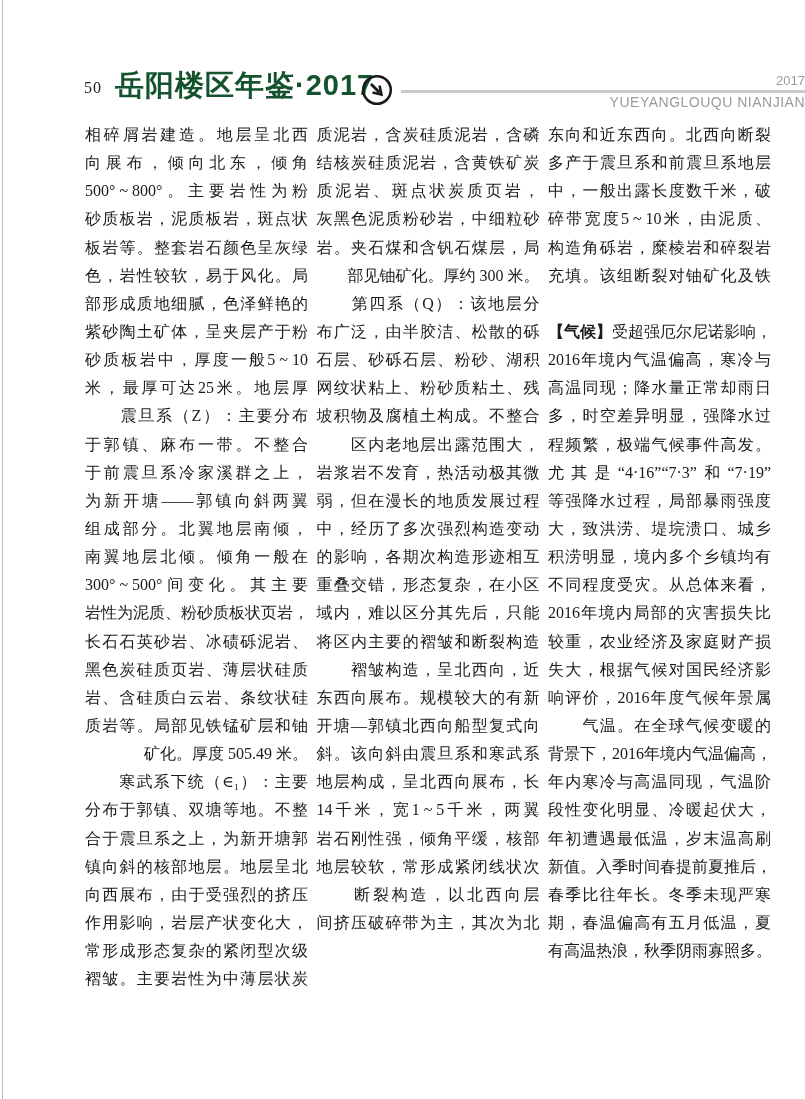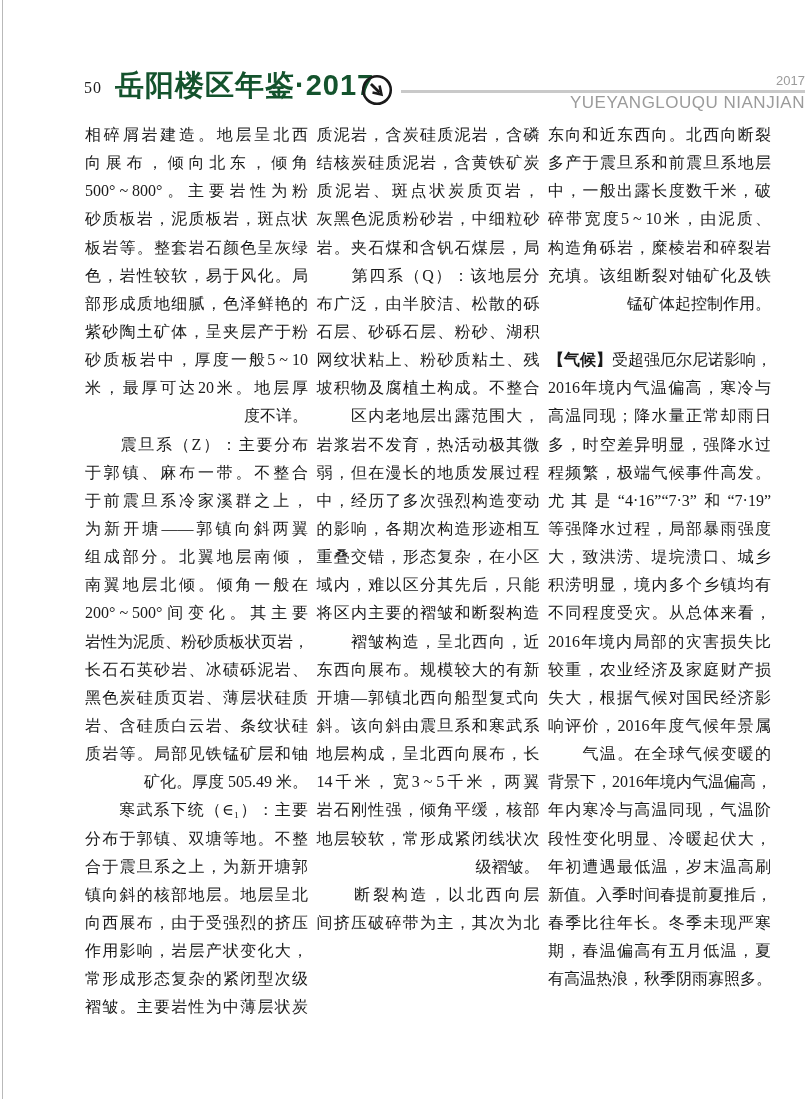--- a/index.html
+++ b/index.html
@@ -11,21 +11,21 @@
   
   .hdr-pagenum{position:absolute;left:84px;top:79px;font-size:16px;color:#1c1c1c;letter-spacing:1px;}
   .hdr-title{
     position:absolute;left:115px;top:66px;font-size:29px;font-weight:700;color:#14532d;
     font-family:"Liberation Sans","DejaVu Sans",sans-serif;letter-spacing:1px;white-space:nowrap;
   }
   .hdr-logo{position:absolute;left:361px;top:74px;width:32px;height:32px;}
   .hdr-right{position:absolute;left:401px;top:73px;width:404px;font-family:"Liberation Sans","DejaVu Sans",sans-serif;}
   .hdr-year{font-size:13px;color:#9b9b9b;line-height:15px;padding-left:1px;}
   .hdr-rule{height:3px;background:#c9c9c9;margin-top:2px;}
-  .hdr-roman{font-size:17px;color:#9b9b9b;line-height:15px;margin-top:2px;letter-spacing:0.5px;padding-left:1px;}
+  .hdr-roman{font-size:14px;color:#9b9b9b;line-height:15px;margin-top:2px;letter-spacing:0.5px;padding-left:1px;}
   
   .cols{position:absolute;left:85px;top:121px;width:686px;display:flex;justify-content:space-between;}
   .col{width:223px;}
   .line{height:28.15px;line-height:28.15px;font-size:16px;color:#1a1a1a;white-space:pre;}
   .line.just{display:flex;justify-content:space-between;white-space:normal;}
   .line .bh,.line b{font-weight:700;}
 </style>
 </head>
 <body>
 
@@ -176,28 +176,27 @@
           <span>般</span>
           <span> 5 ~ 10</span>
         </div>
         <div class="line just">
           <span>米</span>
           <span>，</span>
           <span>最</span>
           <span>厚</span>
           <span>可</span>
           <span>达</span>
-          <span> 20 </span>
+          <span> 25 </span>
           <span>米</span>
           <span>。</span>
           <span>地</span>
           <span>层</span>
           <span>厚</span>
         </div>
-        <div class="line">度不详。</div>
         <div class="line just">
           <span>　</span>
           <span>　</span>
           <span>震</span>
           <span>旦</span>
           <span>系</span>
           <span>（</span>
           <span>Z</span>
           <span>）</span>
           <span>：</span>
@@ -269,21 +268,21 @@
           <span>北</span>
           <span>倾</span>
           <span>。</span>
           <span>倾</span>
           <span>角</span>
           <span>一</span>
           <span>般</span>
           <span>在</span>
         </div>
         <div class="line just">
-          <span>200° ~ 500° </span>
+          <span>300° ~ 500° </span>
           <span>间</span>
           <span>变</span>
           <span>化</span>
           <span>。</span>
           <span>其</span>
           <span>主</span>
           <span>要</span>
         </div>
         <div class="line just">
           <span>岩</span>
@@ -551,20 +550,21 @@
           <span>煤</span>
           <span>和</span>
           <span>含</span>
           <span>钒</span>
           <span>石</span>
           <span>煤</span>
           <span>层</span>
           <span>，</span>
           <span>局</span>
         </div>
+        <div class="line">部见铀矿化。厚约 300 米。</div>
         <div class="line just">
           <span>　</span>
           <span>　</span>
           <span>第</span>
           <span>四</span>
           <span>系</span>
           <span>（</span>
           <span>Q</span>
           <span>）</span>
           <span>：</span>
@@ -827,21 +827,21 @@
           <span>布</span>
           <span>，</span>
           <span>长</span>
         </div>
         <div class="line just">
           <span>14 </span>
           <span>千</span>
           <span>米</span>
           <span>，</span>
           <span>宽</span>
-          <span> 3 ~ 5 </span>
+          <span> 1 ~ 5 </span>
           <span>千</span>
           <span>米</span>
           <span>，</span>
           <span>两</span>
           <span>翼</span>
         </div>
         <div class="line just">
           <span>岩</span>
           <span>石</span>
           <span>刚</span>
@@ -864,21 +864,20 @@
           <span>，</span>
           <span>常</span>
           <span>形</span>
           <span>成</span>
           <span>紧</span>
           <span>闭</span>
           <span>线</span>
           <span>状</span>
           <span>次</span>
         </div>
-        <div class="line">级褶皱。</div>
         <div class="line just">
           <span>　</span>
           <span>　</span>
           <span>断</span>
           <span>裂</span>
           <span>构</span>
           <span>造</span>
           <span>，</span>
           <span>以</span>
           <span>北</span>
@@ -984,21 +983,20 @@
           <span>组</span>
           <span>断</span>
           <span>裂</span>
           <span>对</span>
           <span>铀</span>
           <span>矿</span>
           <span>化</span>
           <span>及</span>
           <span>铁</span>
         </div>
-        <div class="line">锰矿体起控制作用。</div>
         <div class="line"></div>
         <div class="line just">
           <span class="bh">【</span>
           <span class="bh">气</span>
           <span class="bh">候</span>
           <span class="bh">】</span>
           <span>受</span>
           <span>超</span>
           <span>强</span>
           <span>厄</span>

